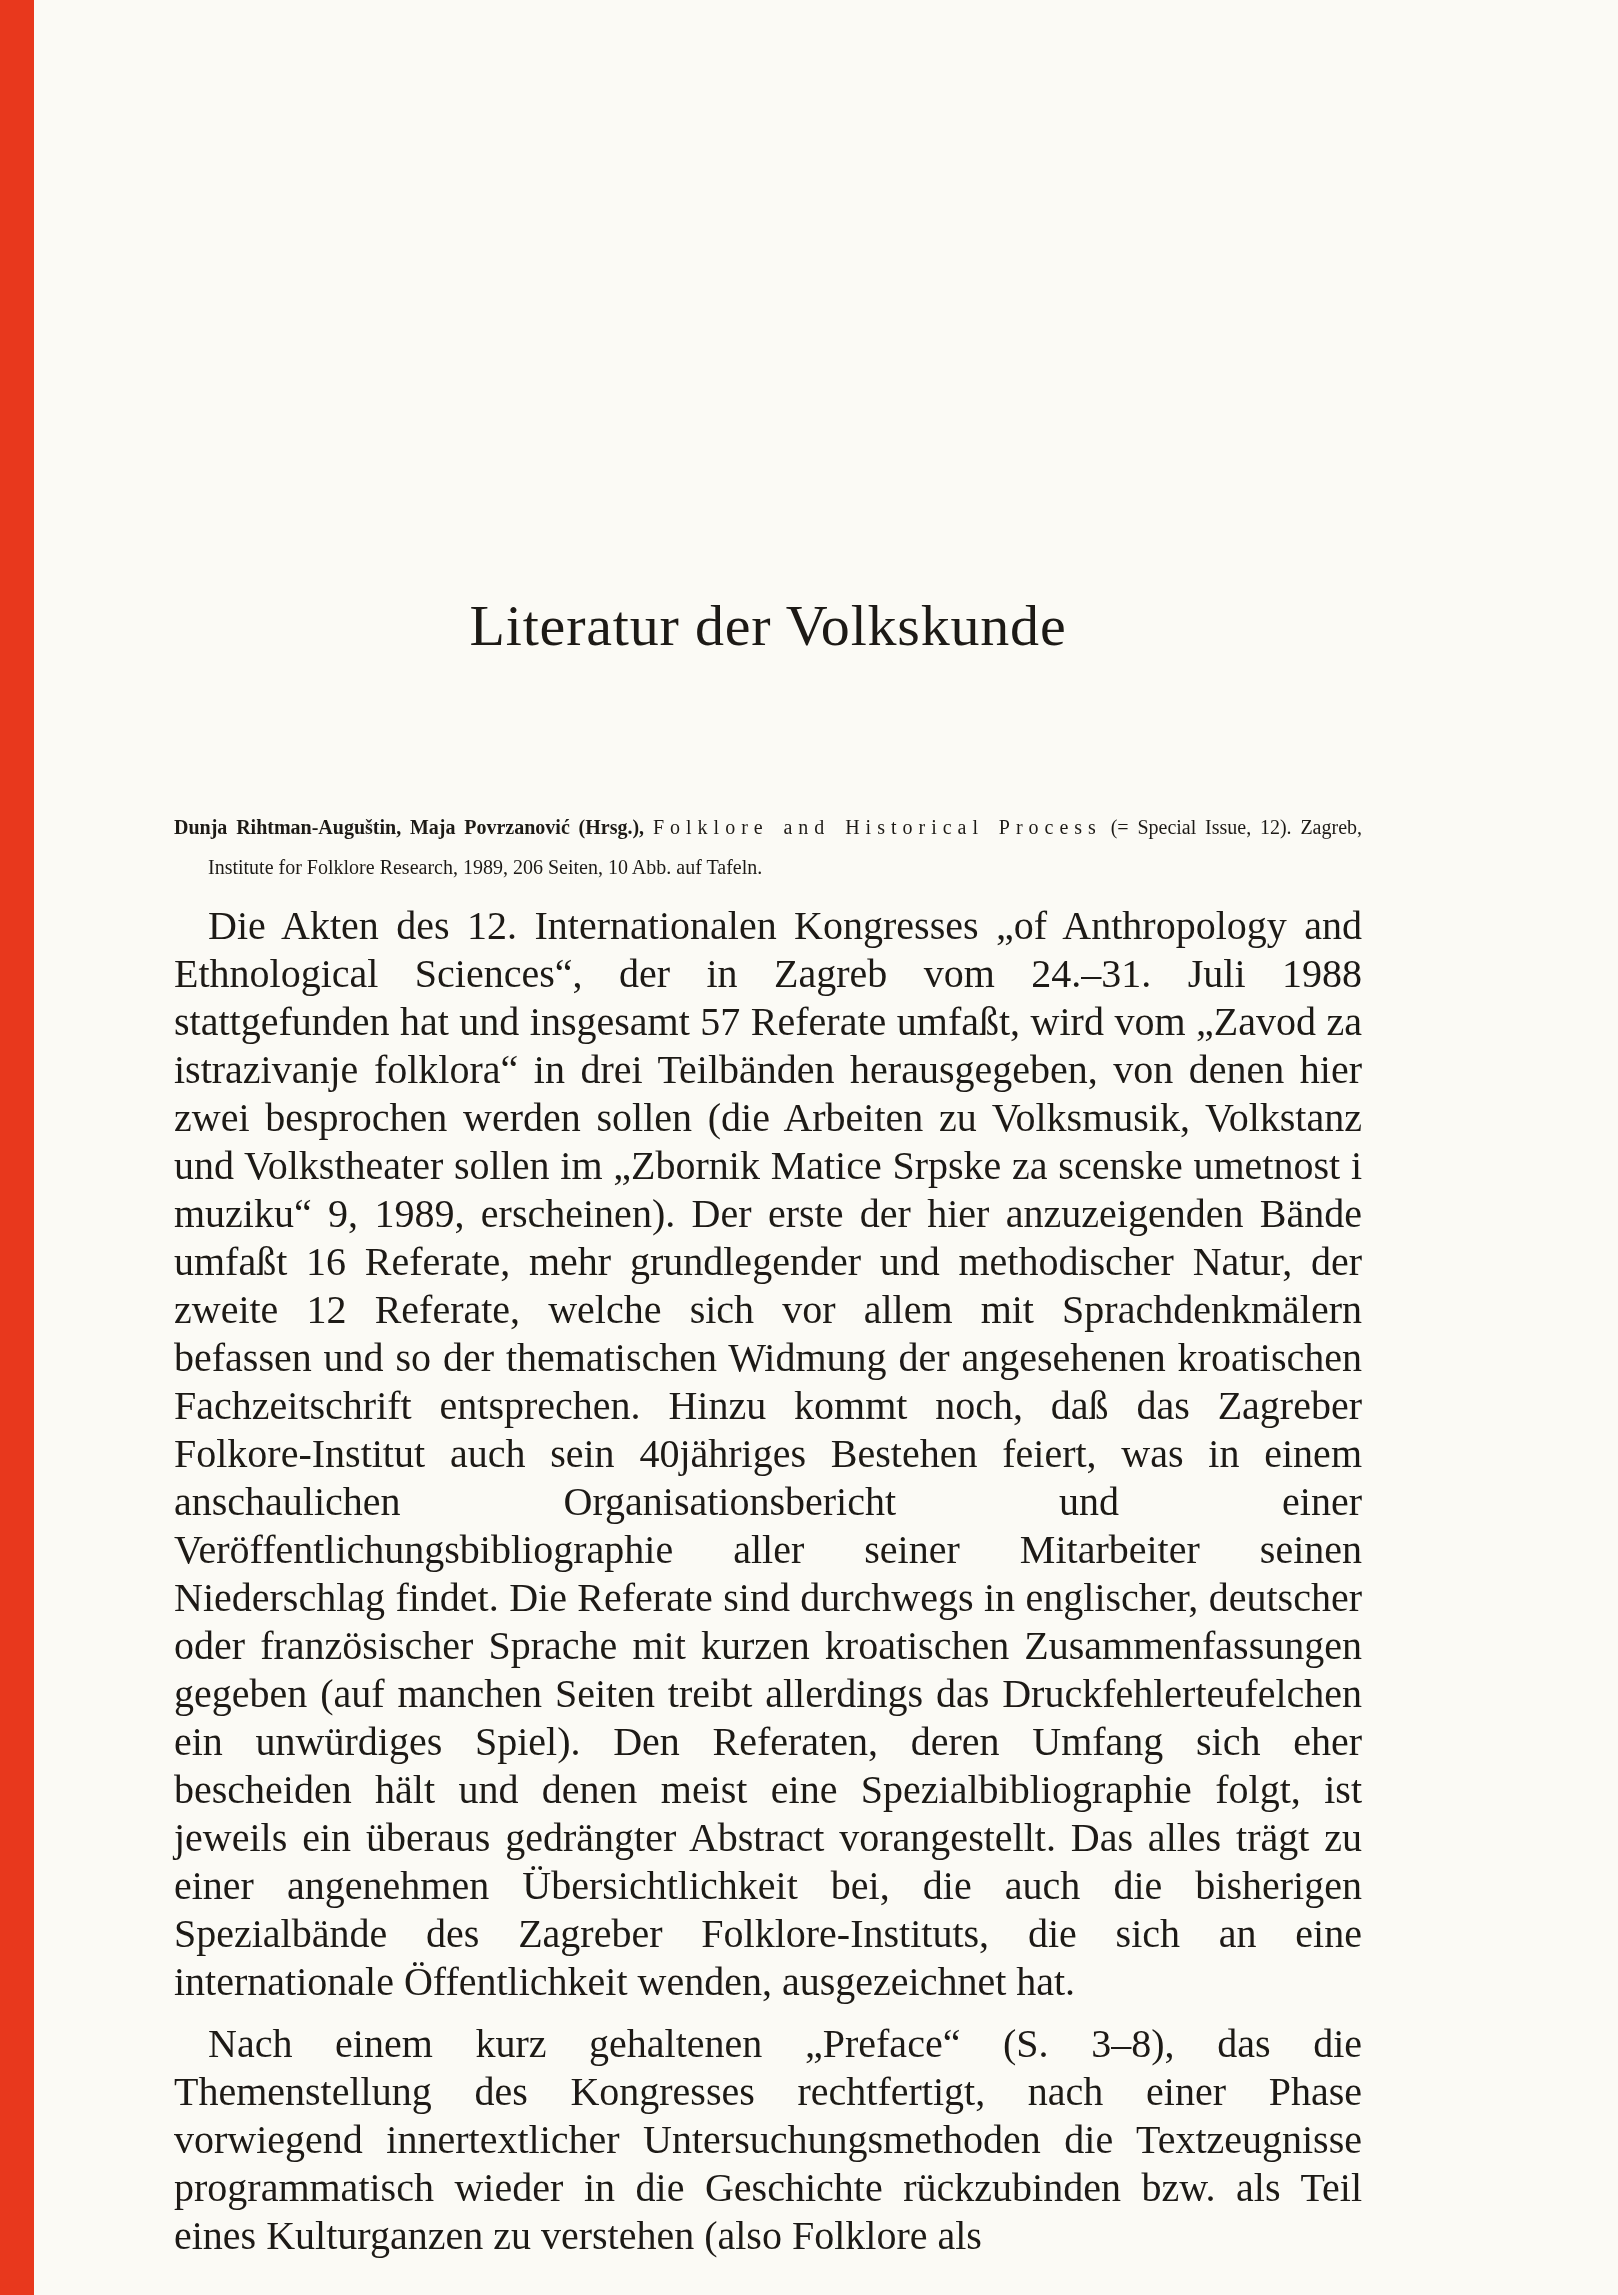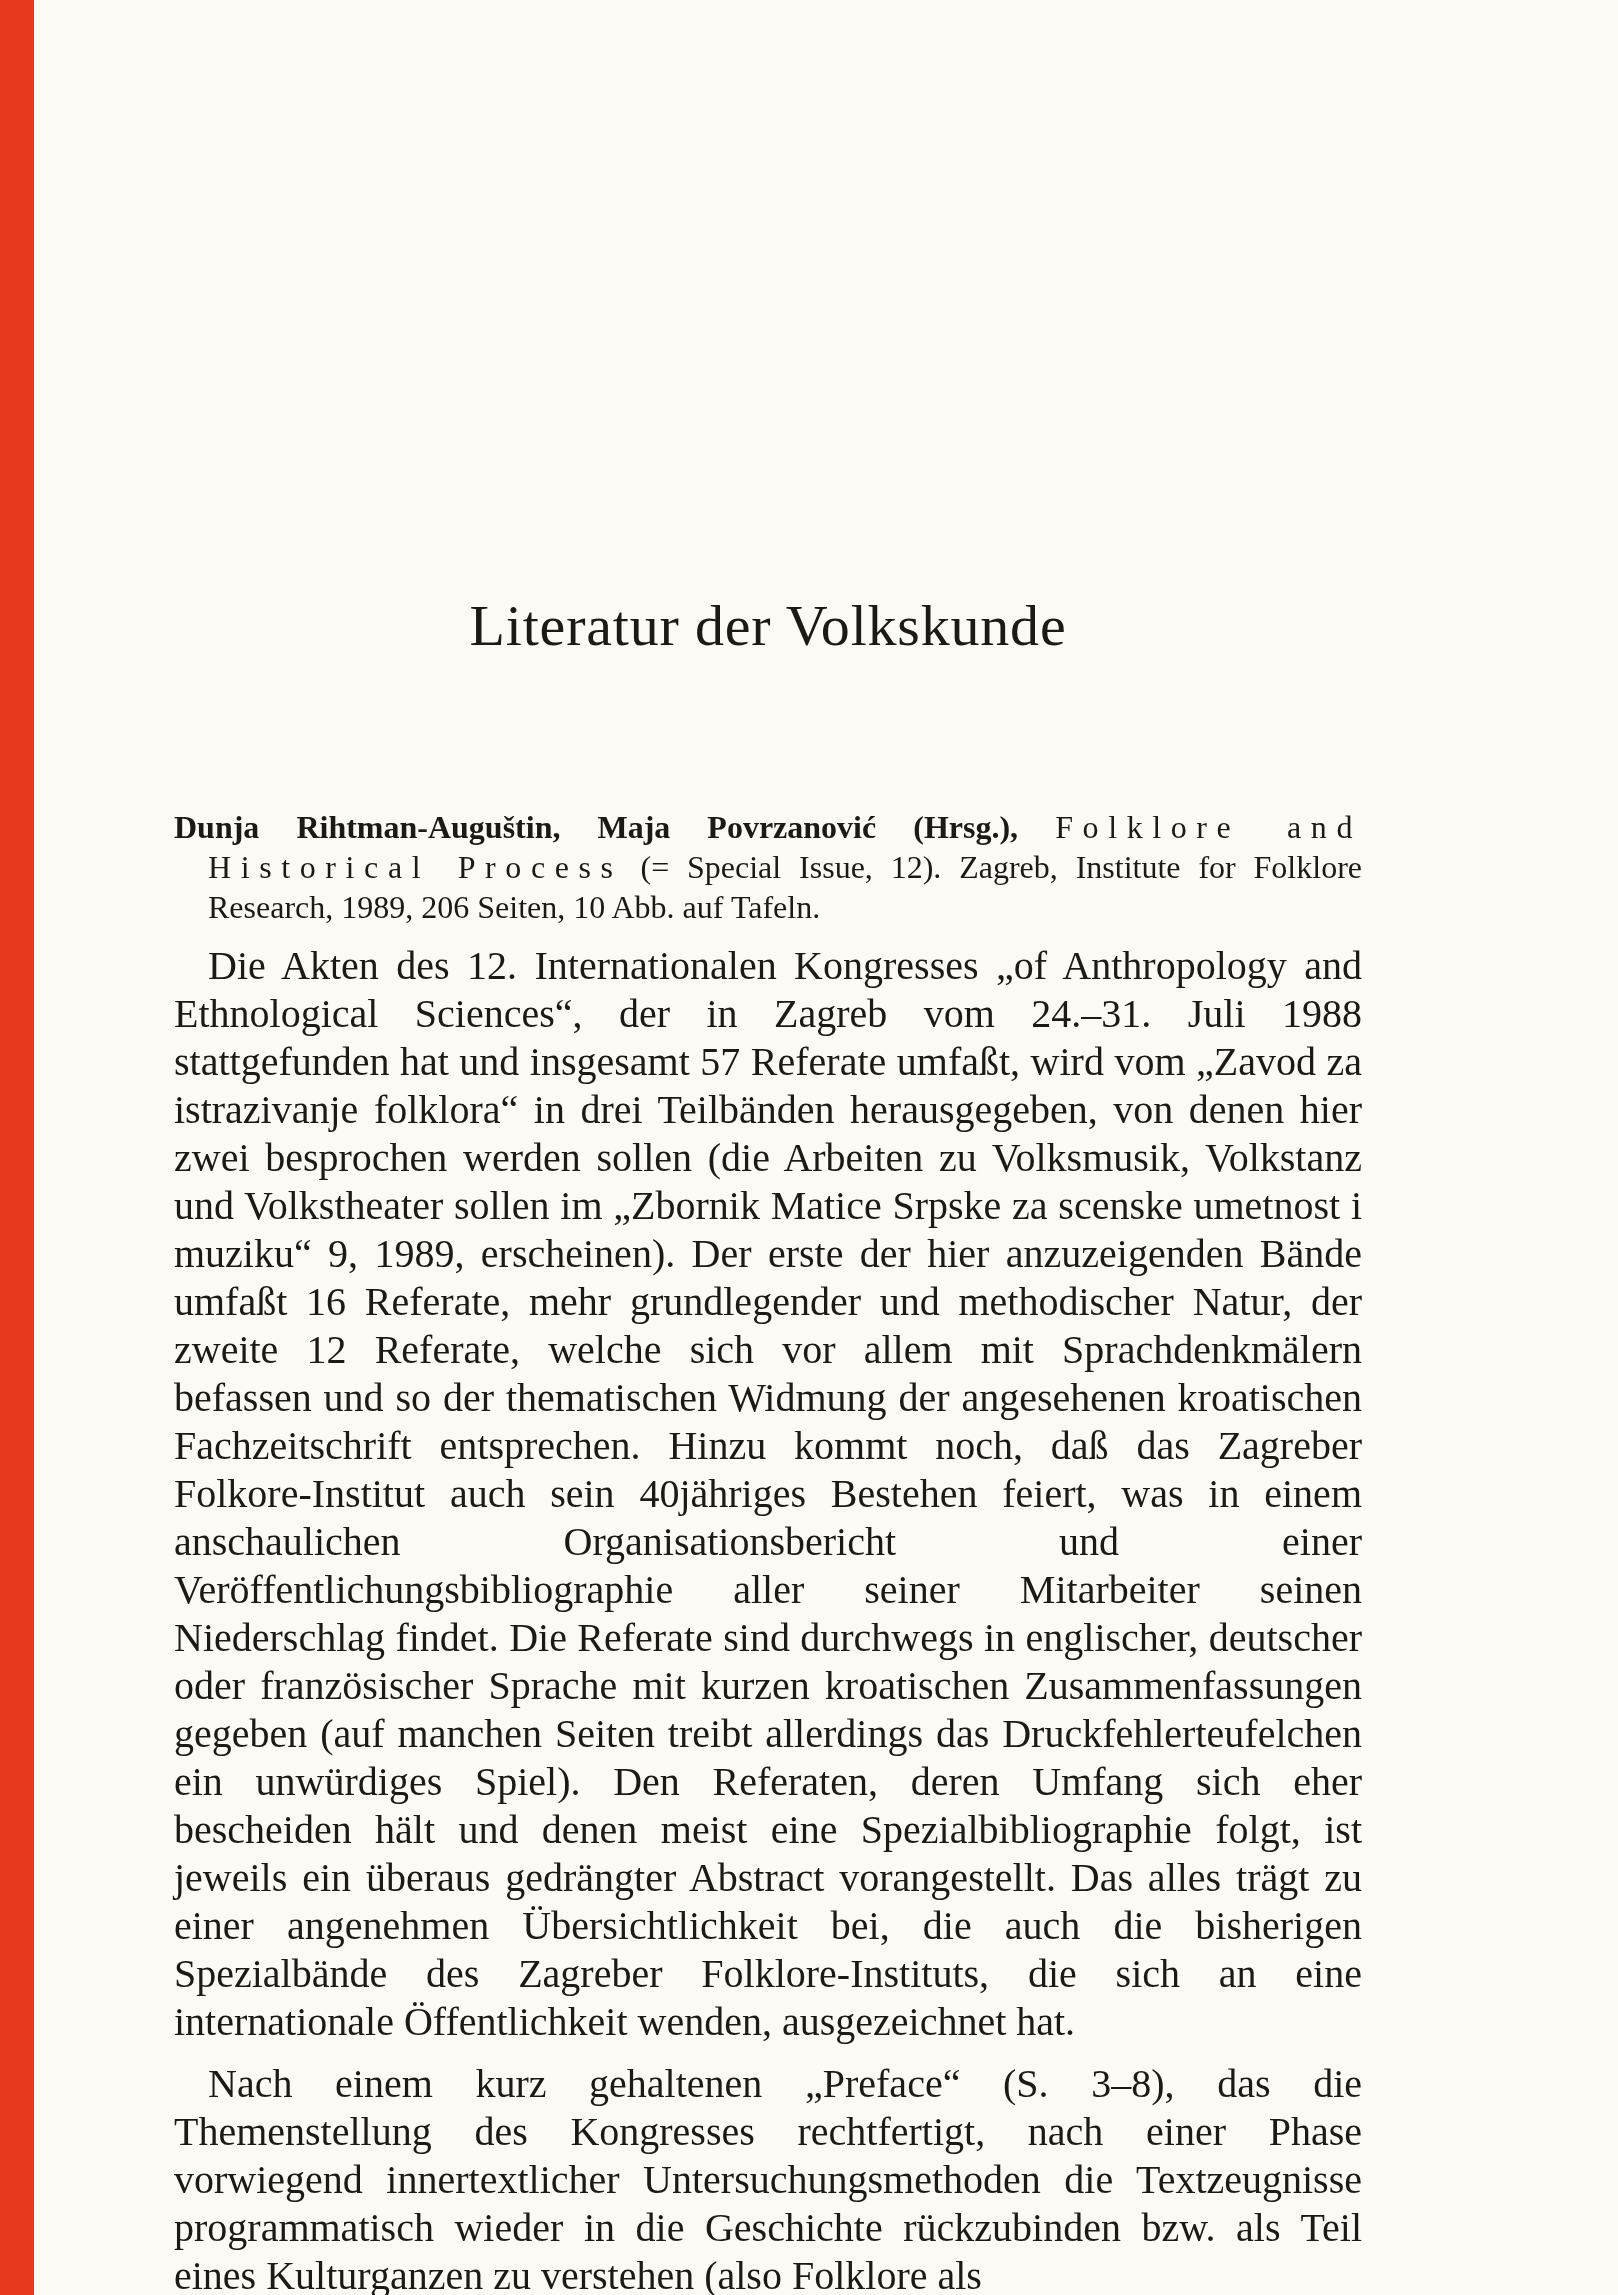--- a/index.html
+++ b/index.html
@@ -36,21 +36,21 @@
   }
   .title {
     font-weight: 400;
     font-size: 58px;
     line-height: 1;
     text-align: center;
     margin: 597px 0 0 0;
     letter-spacing: 0.8px;
   }
   .entry {
-    font-size: 32px;
+    font-size: 20px;
     line-height: 40px;
     text-align: justify;
     margin: 0;
     padding-left: 34px;
     text-indent: -34px;
   }
   .entry.first {
     margin-top: 152px;
   }
   .entry + .entry {

